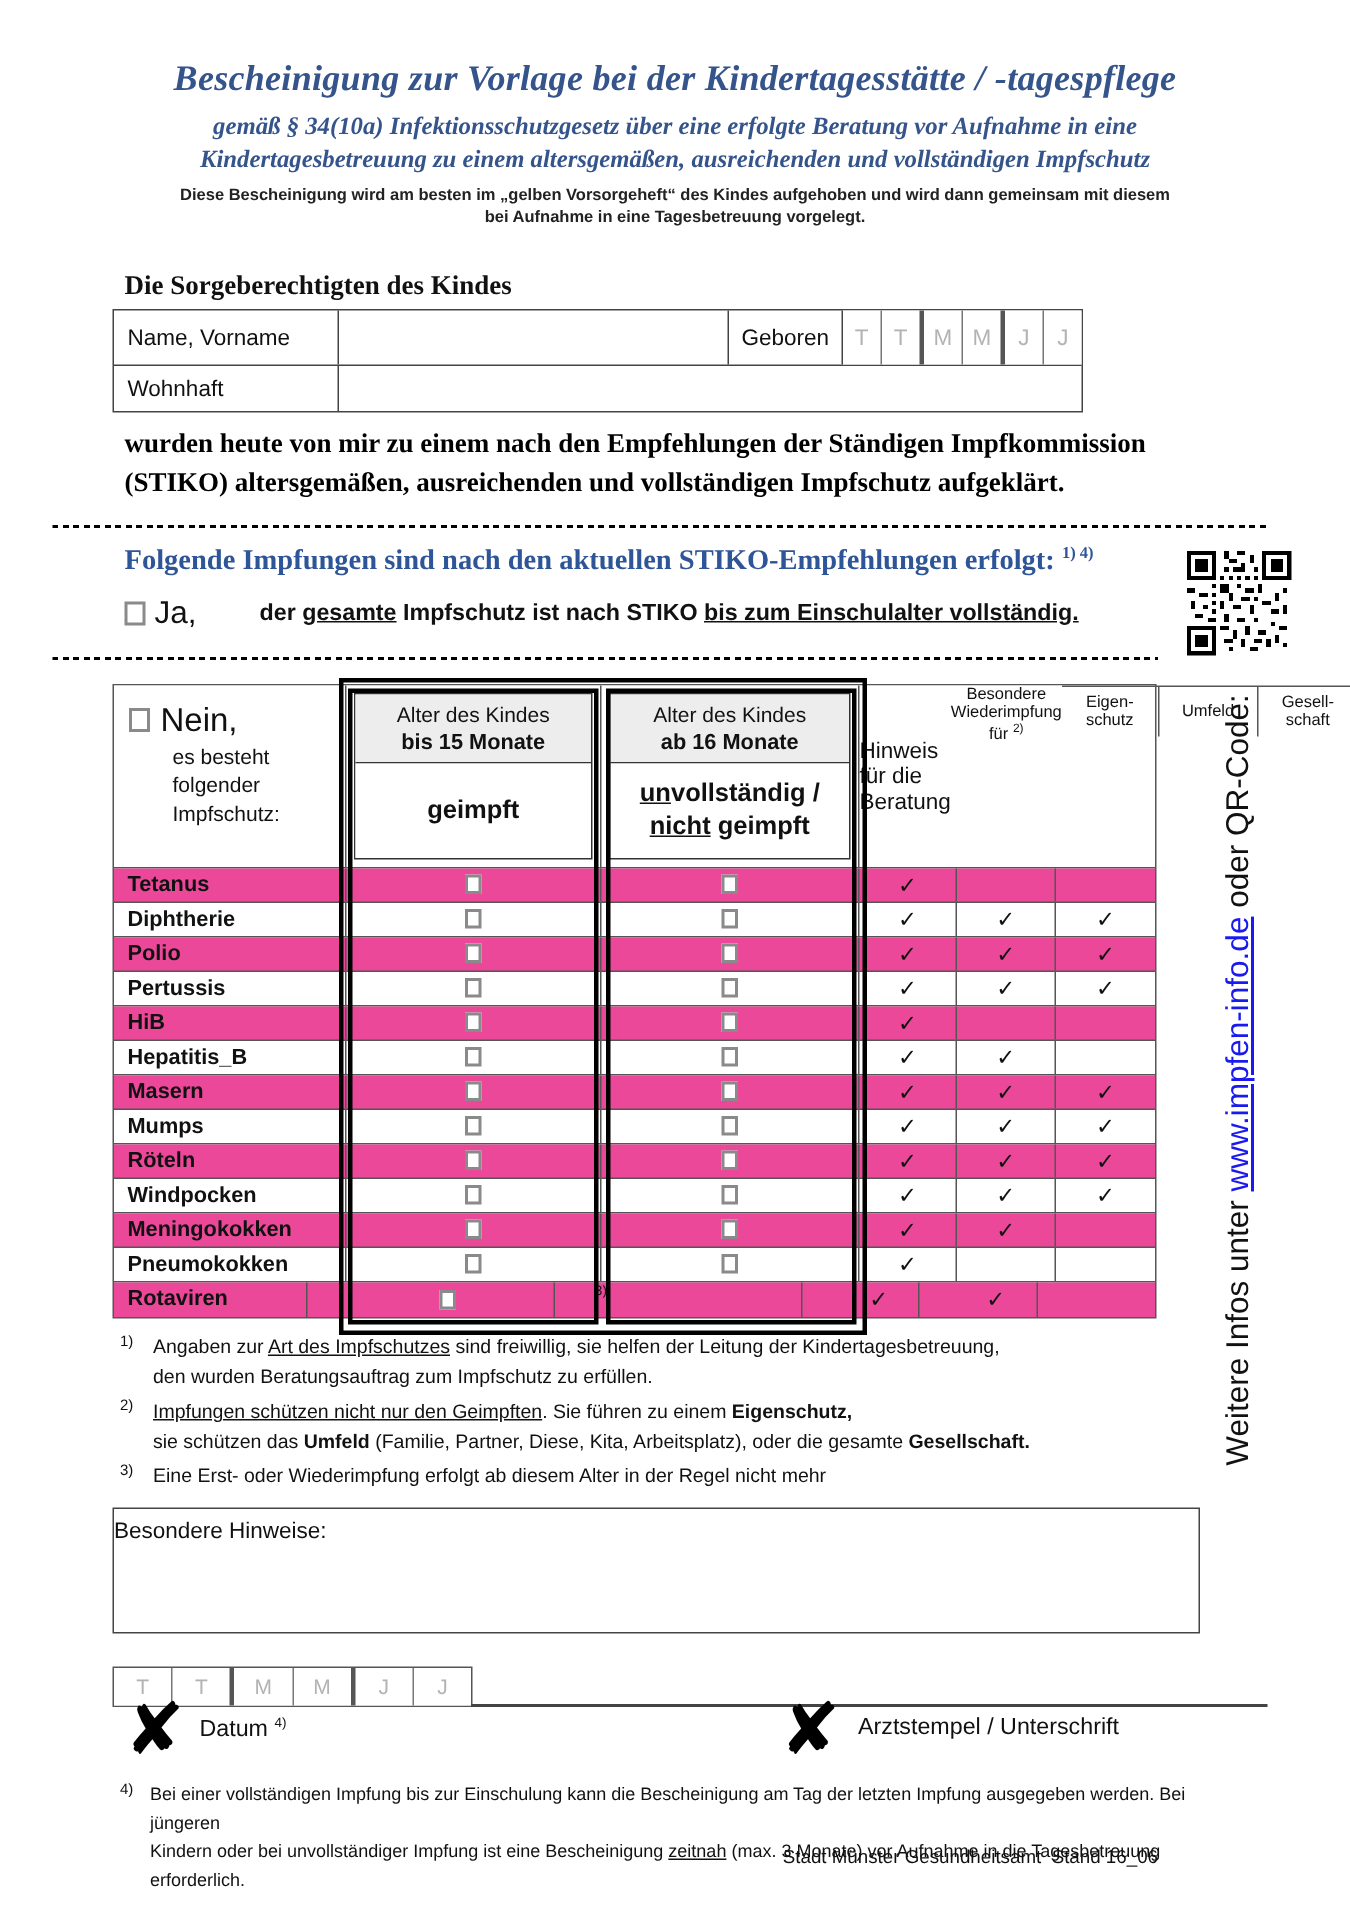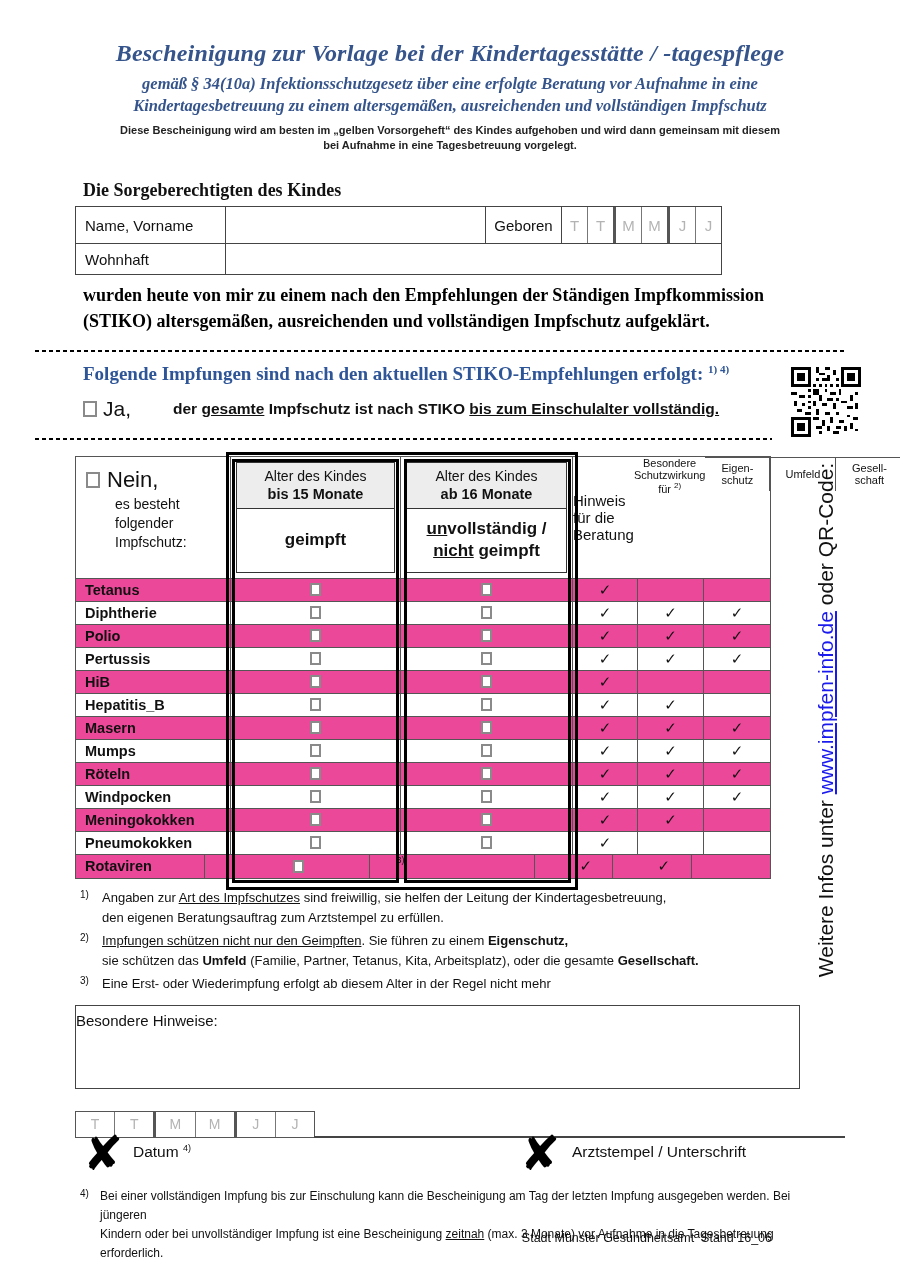--- a/index.html
+++ b/index.html
@@ -287,21 +287,21 @@
             <b>ab 16 Monate</b>
           </div>
           <div class="hbox-bot">
             <div><span class="u">un</span><span>vollständig /</span></div>
             <div><span class="u">nicht</span><span> geimpft</span></div>
           </div>
         </div>
       </div>
       <div class="h-c3">
         <div class="h3-title">Hinweis für die Beratung</div>
-        <div class="h3-sub"><span>Besondere Schutzwirkung für</span> <span class="sup">2)</span></div>
+        <div class="h3-sub"><span>Besondere Wiederimpfung für</span> <span class="sup">2)</span></div>
         <div class="h3-cols">
           <div class="h3col w65">
               <div>Eigen-</div>
               <div>schutz</div>
             </div>
           <div class="h3col w66">
               <div>Umfeld</div>
             </div>
           <div class="h3col w66">
               <div>Gesell-</div>
@@ -508,28 +508,28 @@
     <div class="frame frame-outer"></div>
     <div class="frame frame-c1"></div>
     <div class="frame frame-c2"></div>
   </div>
 
   <div class="footnotes">
     <div class="fn">
       <div class="fn-marker">1)</div>
       <div class="fn-text">
         <div><span>Angaben zur </span><span class="u">Art des Impfschutzes</span><span> sind freiwillig, sie helfen der Leitung der Kindertagesbetreuung,</span></div>
-        <div>den eigenen Beratungsauftrag zum Arztstempel zu erfüllen.</div>
+        <div>den wurden Beratungsauftrag zum Impfschutz zu erfüllen.</div>
       </div>
     </div>
     <div class="fn">
       <div class="fn-marker">2)</div>
       <div class="fn-text">
         <div><span class="u">Impfungen schützen nicht nur den Geimpften</span><span>. Sie führen zu einem </span><b>Eigenschutz,</b></div>
-        <div><span>sie schützen das </span><b>Umfeld</b><span> (Familie, Partner, Tetanus, Kita, Arbeitsplatz),  oder die gesamte </span><b>Gesellschaft.</b></div>
+        <div><span>sie schützen das </span><b>Umfeld</b><span> (Familie, Partner, Diese, Kita, Arbeitsplatz),  oder die gesamte </span><b>Gesellschaft.</b></div>
       </div>
     </div>
     <div class="fn">
       <div class="fn-marker">3)</div>
       <div class="fn-text">Eine Erst- oder Wiederimpfung erfolgt ab diesem Alter in der Regel nicht mehr</div>
     </div>
   </div>
 
   <div class="hinweise">
     <span>Besondere Hinweise:</span>

